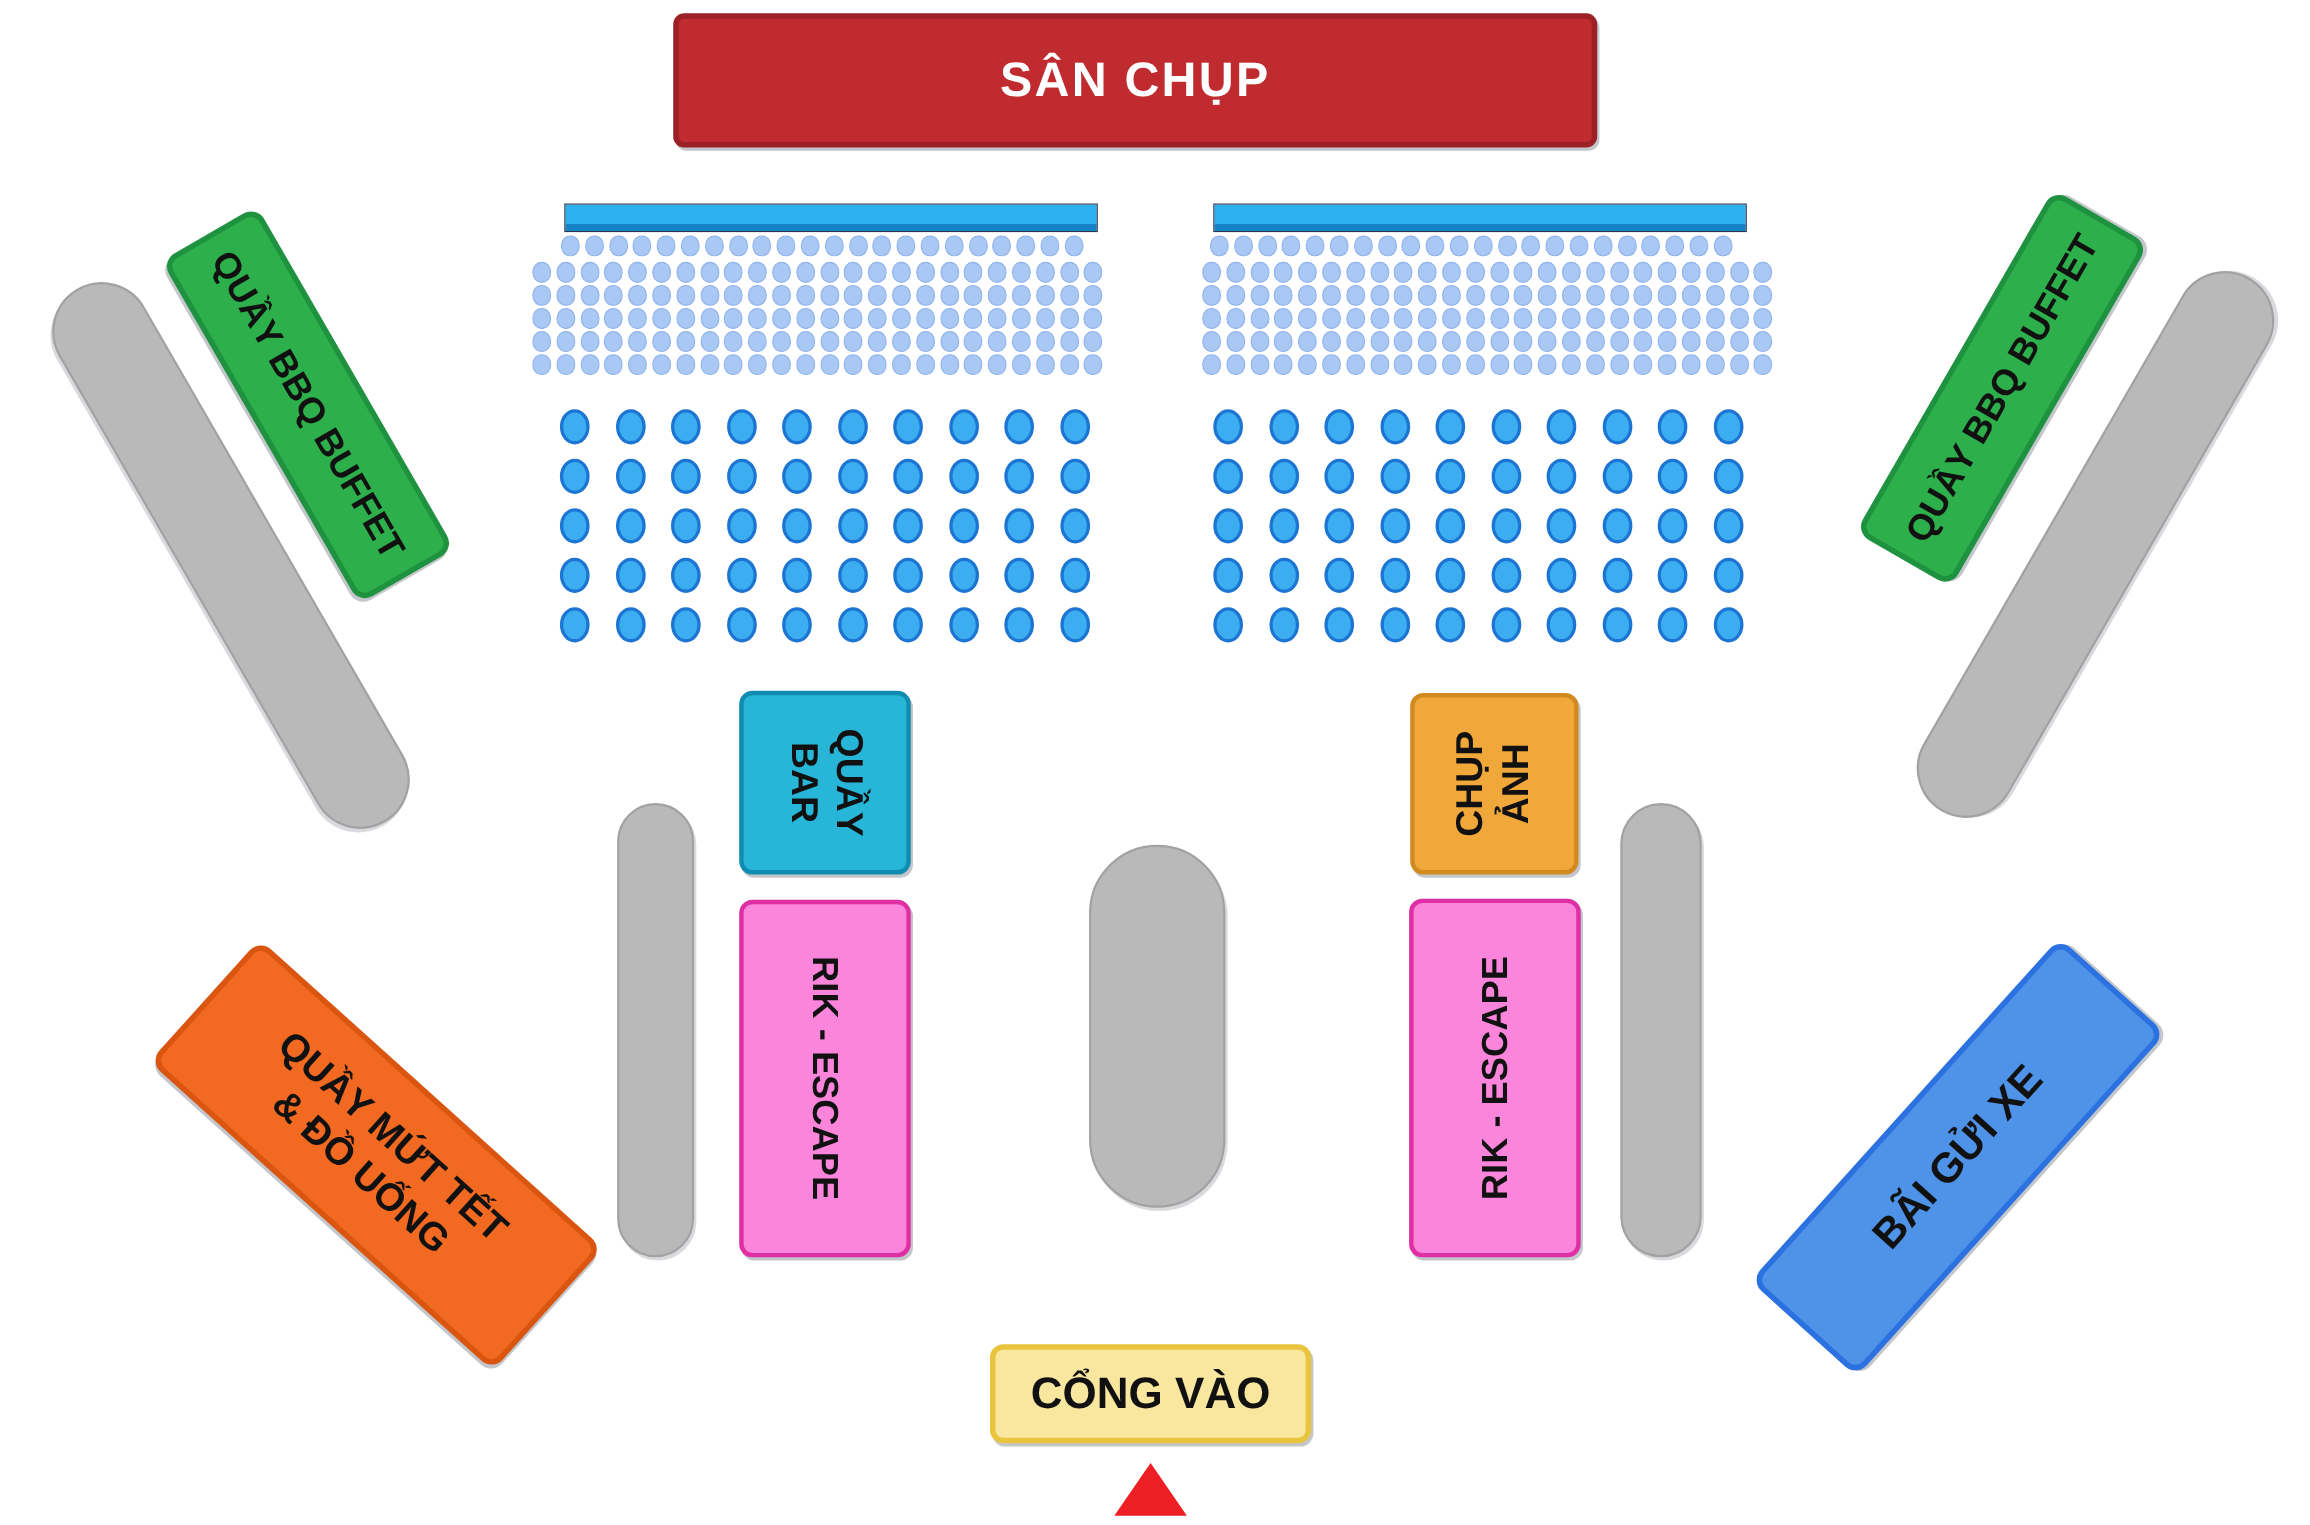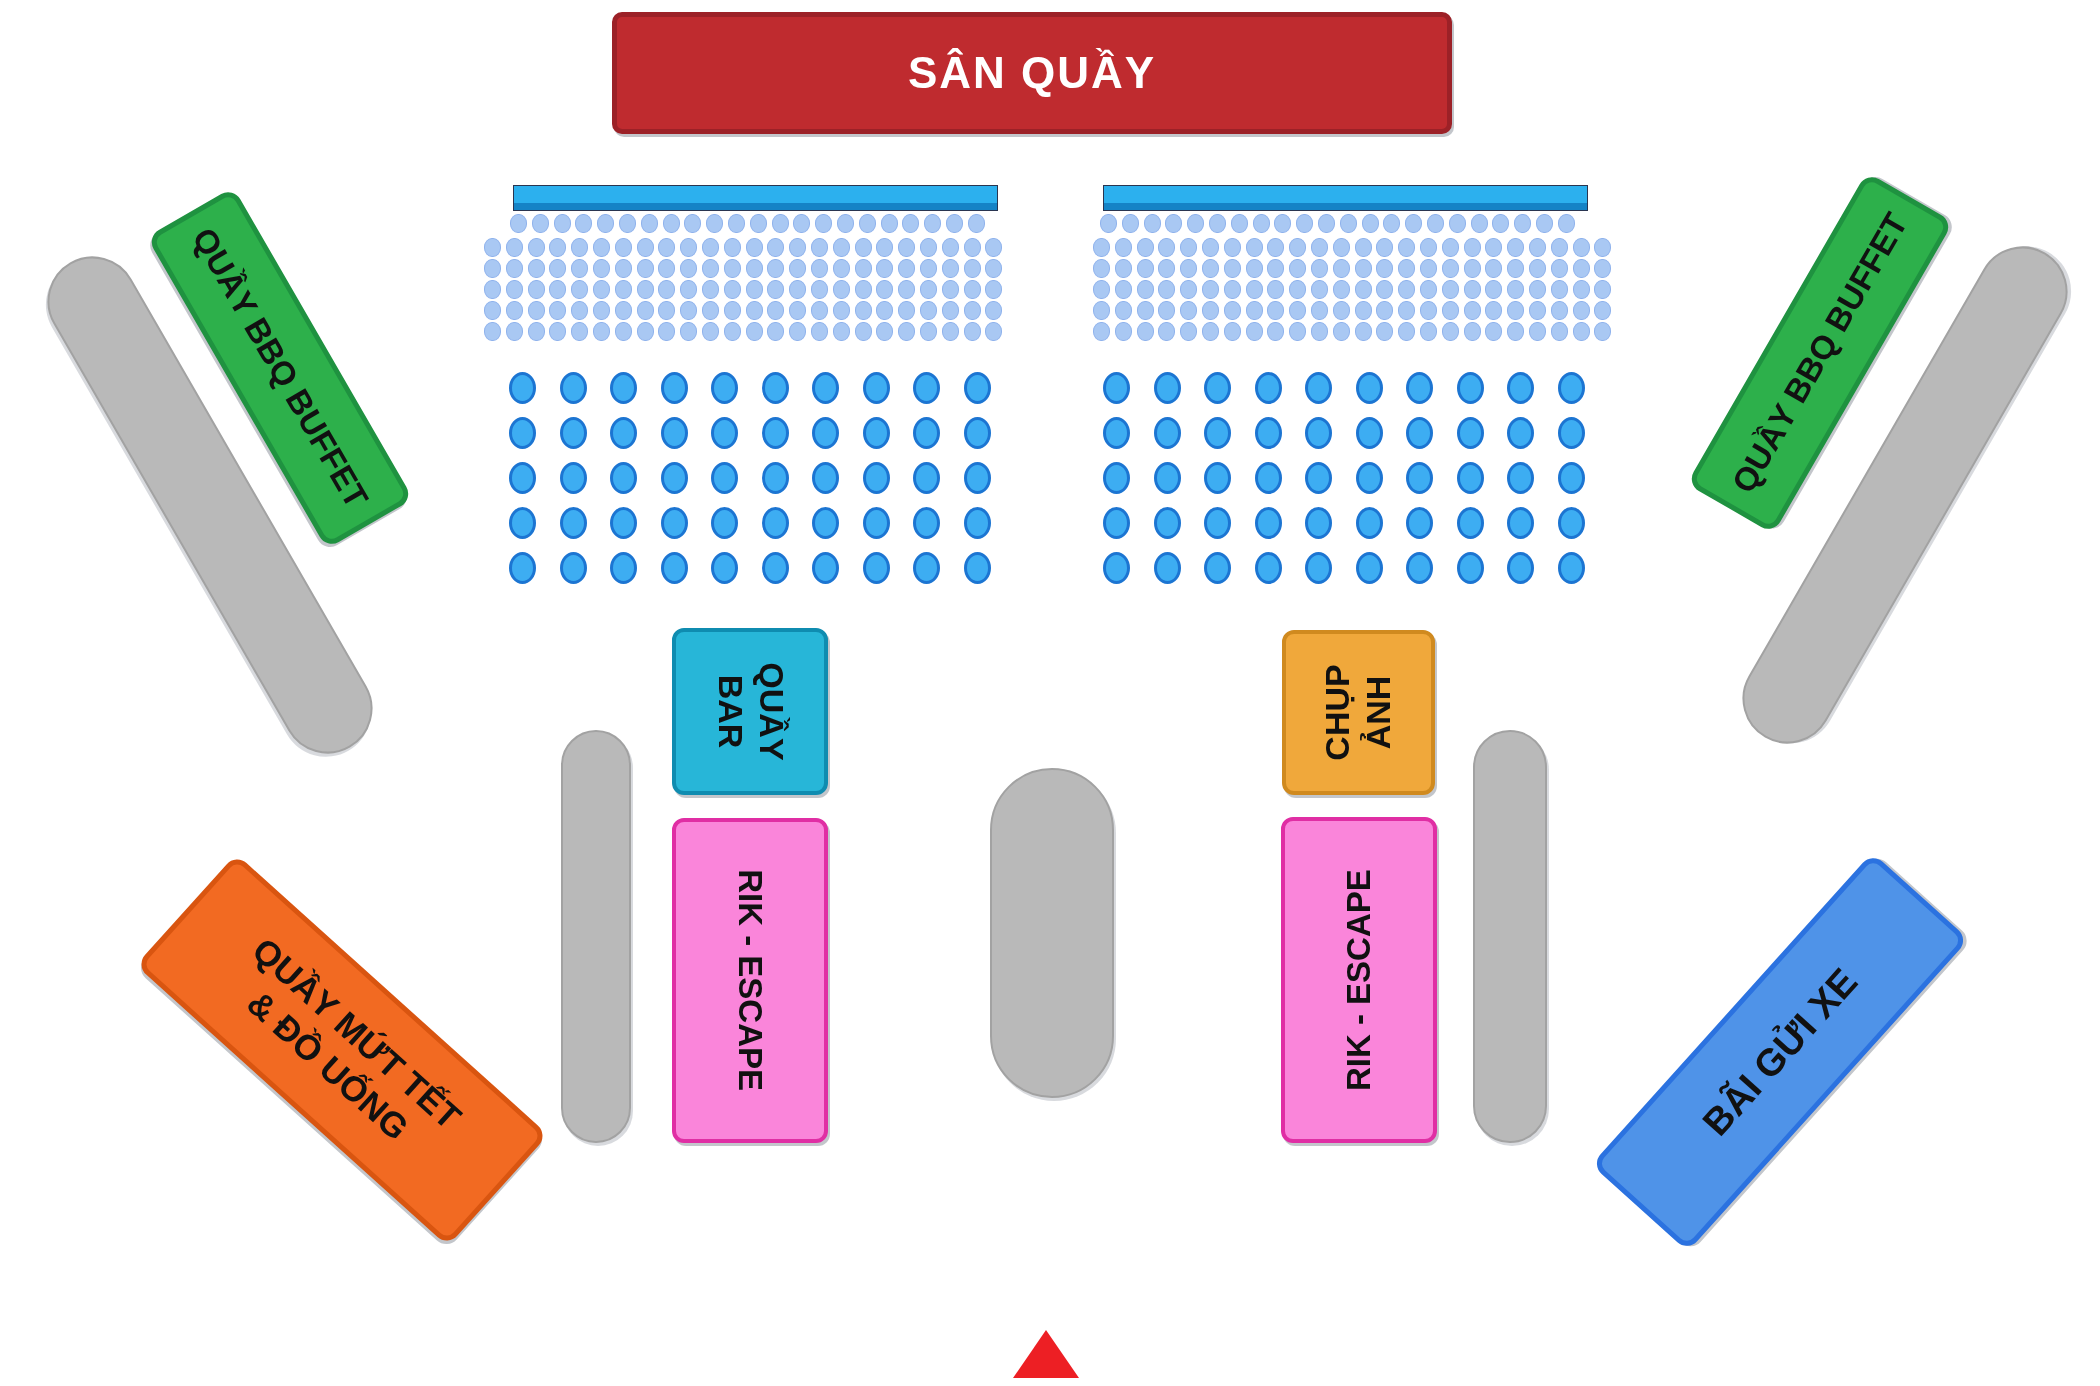--- a/index.html
+++ b/index.html
@@ -74,21 +74,21 @@
     position:absolute;width:27px;height:32px;border-radius:50%;
     background:var(--seat-dark-fill);border:3px solid var(--seat-dark-border);box-sizing:border-box;
   }
 </style>
 </head>
 <body>
 
 <div id="canvas">
 
   <div class="booth stage">
-    <span class="label">SÂN QUẦY</span>
+    <span class="label">SÂN CHỤP</span>
   </div>
 
   <div class="pillar pillar-big-left"></div>
   <div class="pillar pillar-big-right"></div>
   <div class="pillar pillar-thin-left"></div>
   <div class="pillar pillar-center"></div>
   <div class="pillar pillar-thin-right"></div>
 
   <div id="seats">
       <div class="row-bar" style="left: 513px; top: 185px; width: 485px; height: 26px;"></div>
@@ -511,15 +511,18 @@
     <span class="label">
       <span>QUẦY MỨT TẾT</span><br>
       <span>&amp; ĐỒ UỐNG</span>
     </span>
   </div>
 
   <div class="booth parking">
     <span class="label">BÃI GỬI XE</span>
   </div>
 
+  <div class="booth gate">
+    <span class="label">CỔNG VÀO</span>
+  </div>
   <div class="triangle"></div>
 
 </div>
 
 </body></html>

